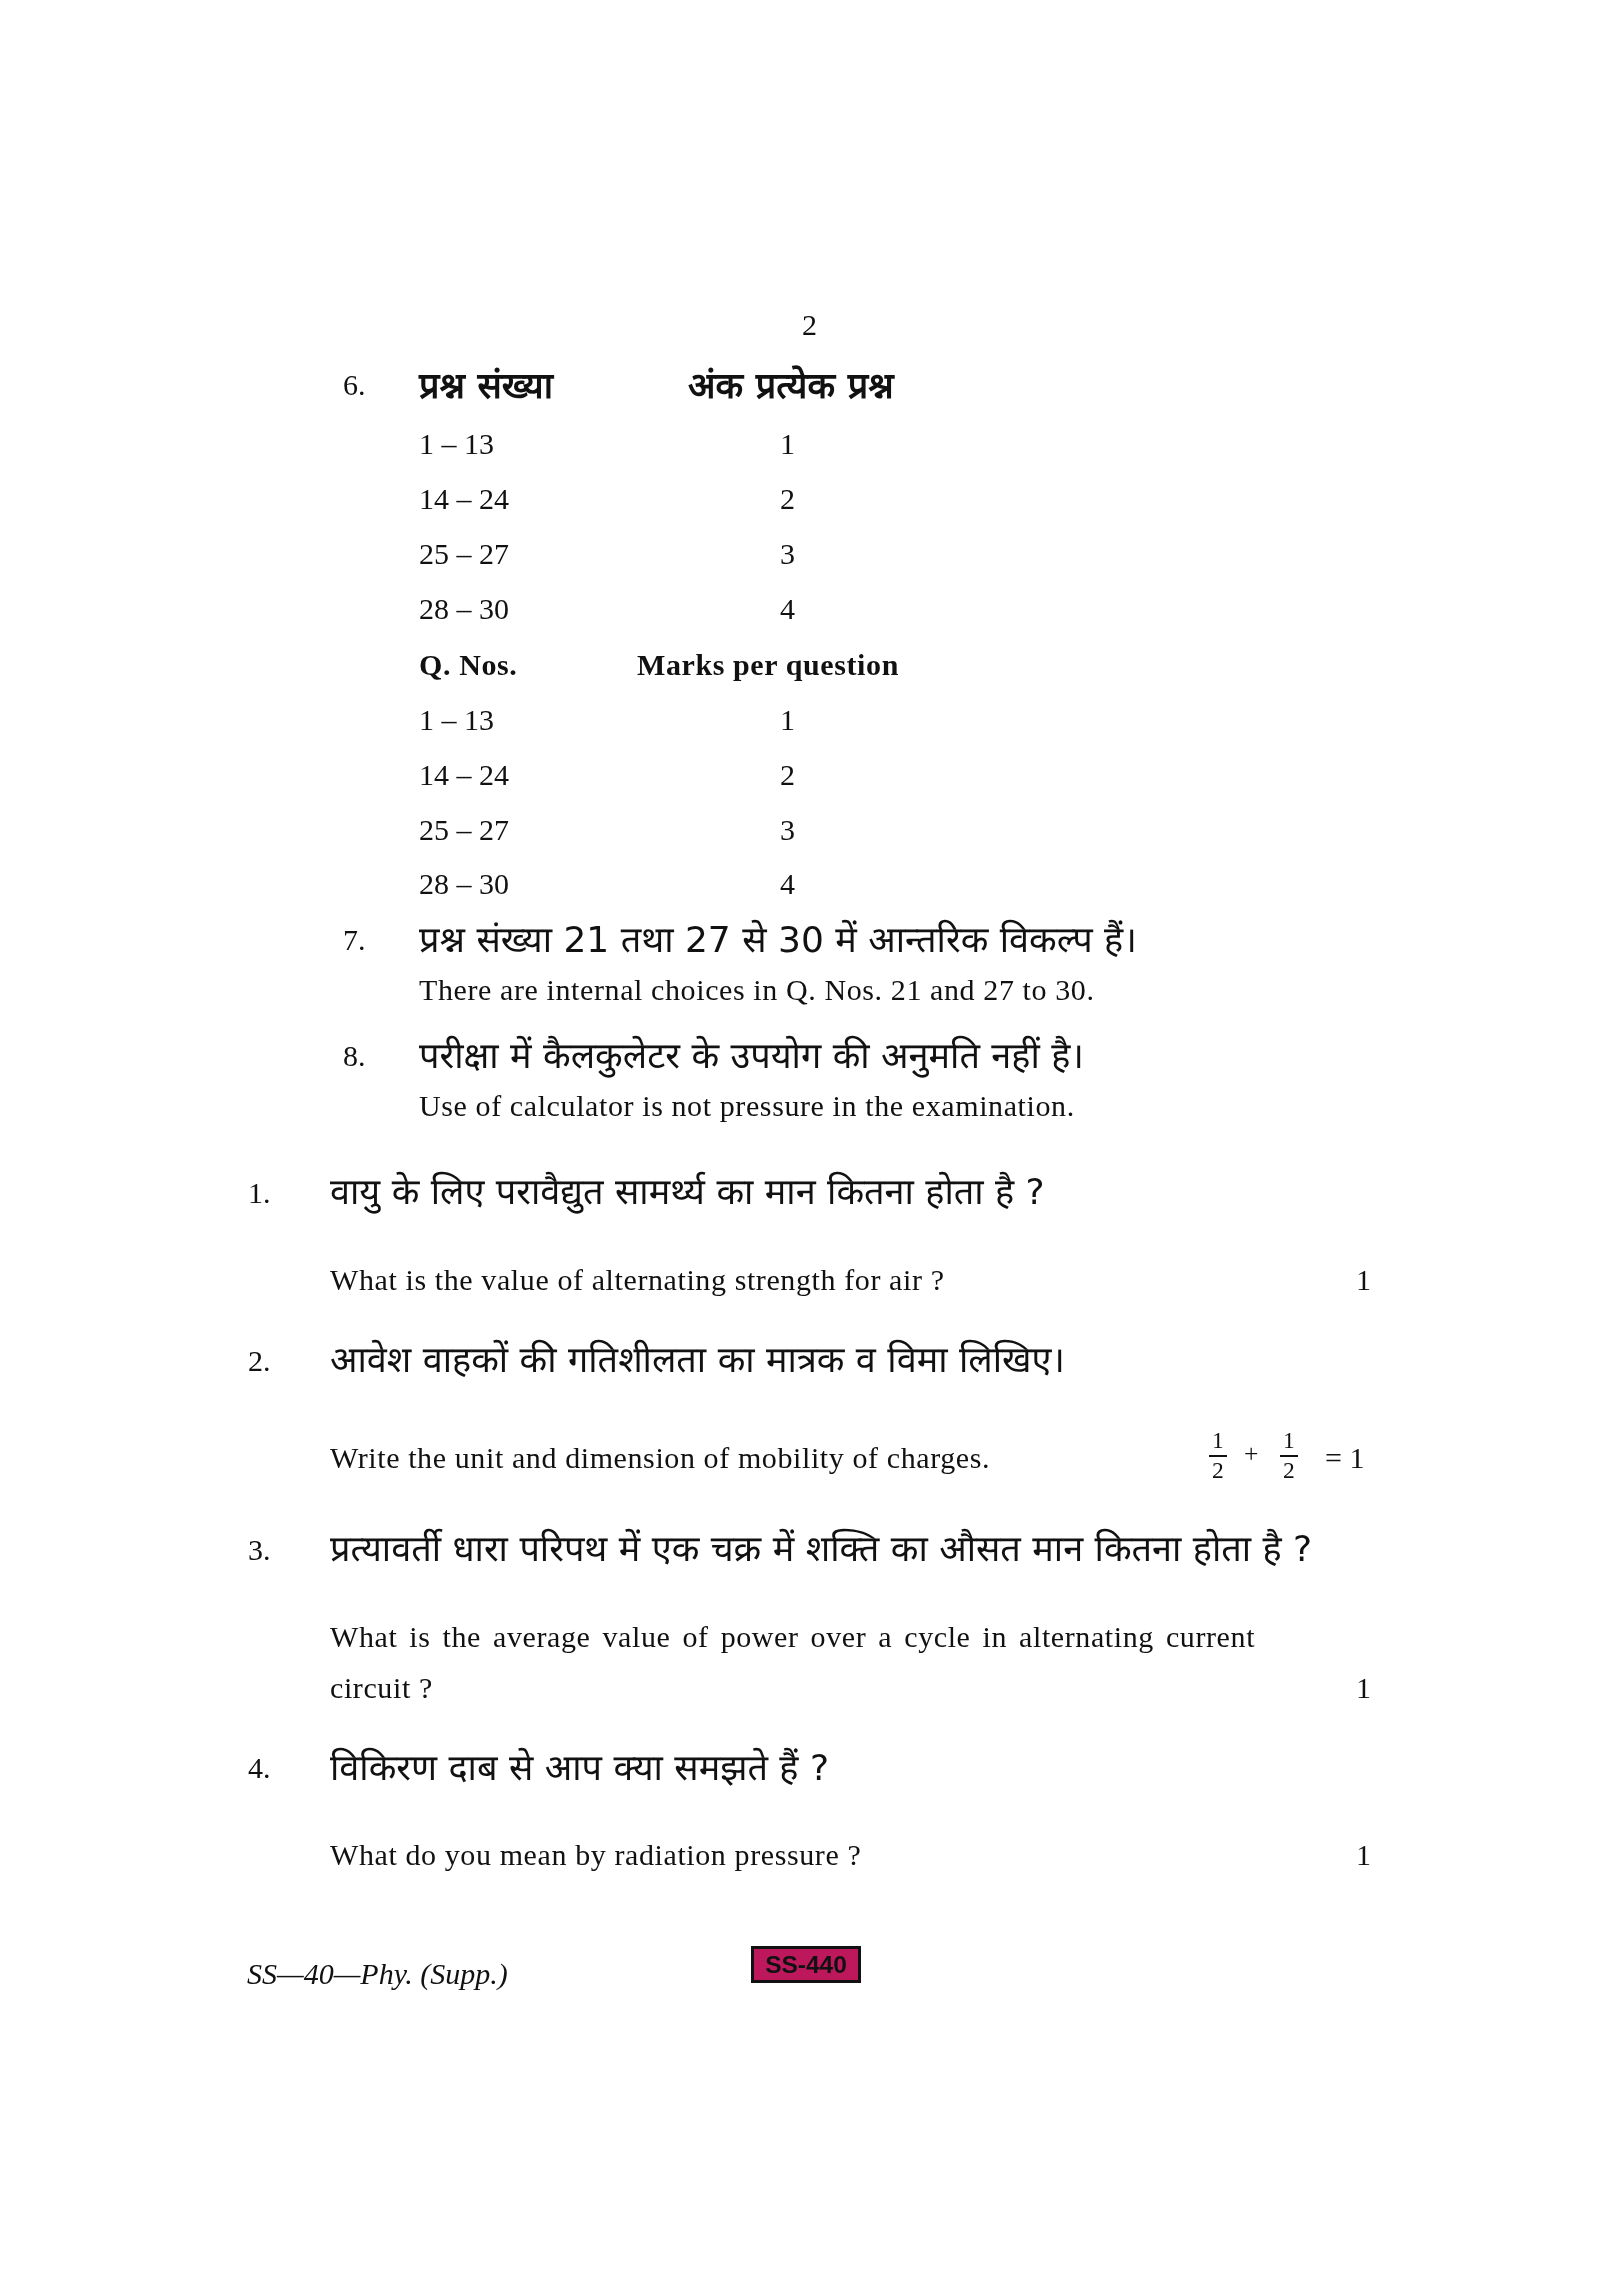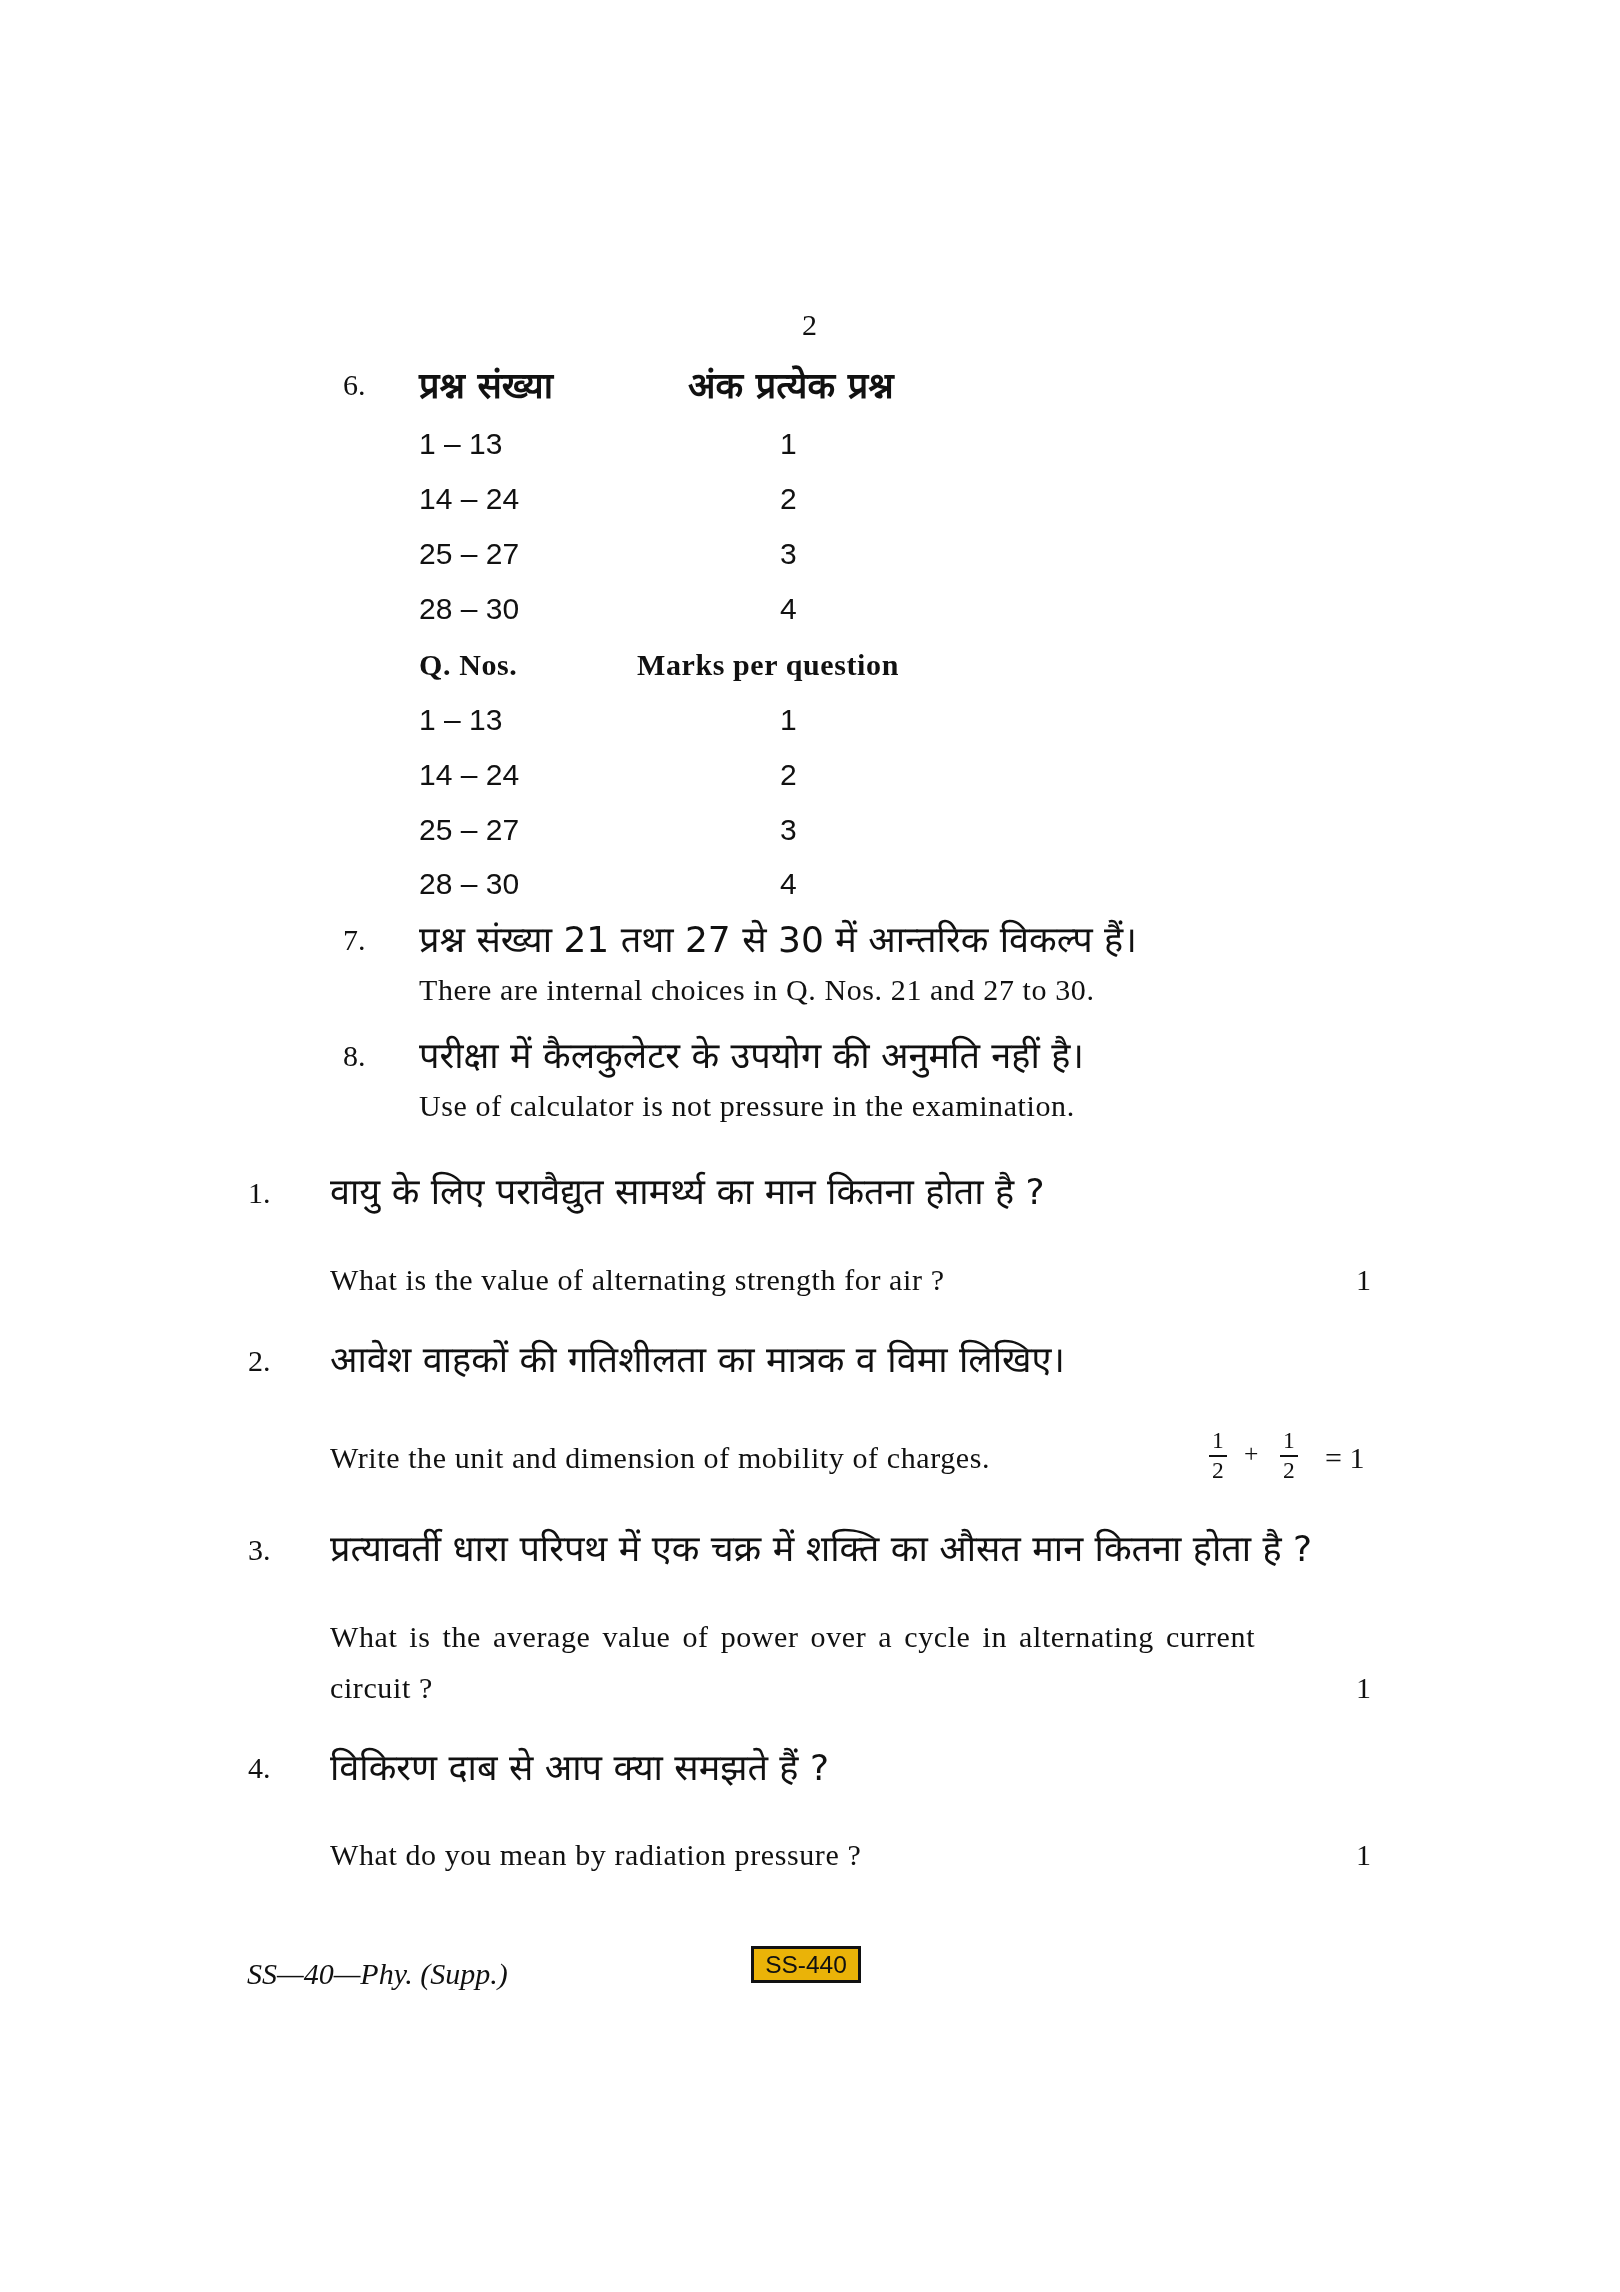--- a/index.html
+++ b/index.html
@@ -1,32 +1,32 @@
 <!DOCTYPE html>
 <html><head>
 <meta charset="utf-8">
 <style>
   html, body { margin: 0; padding: 0; background: #ffffff; }
   body { width: 1620px; height: 2293px; position: relative; overflow: hidden;
          font-family: "DejaVu Serif", "Liberation Serif", serif; color: #111; }
   .abs { position: absolute; white-space: nowrap; line-height: 1; }
   .en { font-family: Liberation Serif, serif; font-size: 30px; letter-spacing: 0.6px; }
   .hi { font-family: "DejaVu Sans", "Liberation Sans", sans-serif; font-size: 36px; }
-  .num { font-family: Liberation Sans, sans-serif; font-size: 30px; }
+  .num { font-family: Liberation Serif, serif; font-size: 30px; }
   .bold { font-weight: bold; }
   .page-no { left: 802px; top: 310px; font-size: 30px; font-family: "Liberation Serif", serif; }
   .item-no { font-family: "Liberation Serif", serif; font-size: 30px; }
   .marks { font-family: "Liberation Serif", serif; font-size: 30px; }
   .frac { position: absolute; display: inline-flex; flex-direction: column; align-items: center;
           font-family: "Liberation Serif", serif; font-size: 23.5px; line-height: 1; }
   .frac .bar { width: 17.6px; height: 2px; background: #111; margin: 2px 0; }
   .footer-left { font-family: "Liberation Serif", serif; font-style: italic; font-size: 30px; }
   .code-box { position: absolute; left: 751px; top: 1946px; width: 104px; height: 31px;
               border: 3.9px solid #111; display: flex; align-items: center; justify-content: center;
-              font-family: "Liberation Sans", sans-serif; font-weight: normal; font-size: 24.5px; background: #eab308; }
+              font-family: "Liberation Sans", sans-serif; font-weight: bold; font-size: 24.5px; background: #be185d; }
 </style>
 </head>
 <body>
 
 <div class="abs page-no">2</div>
 
 <div>
   <div class="abs item-no" style="left:343px; top:370px;">6.</div>
   <div class="abs hi bold" style="left:419px; top:368px;">प्रश्न संख्या</div>
   <div class="abs hi bold" style="left:688px; top:368px;">अंक प्रत्येक प्रश्न</div>

